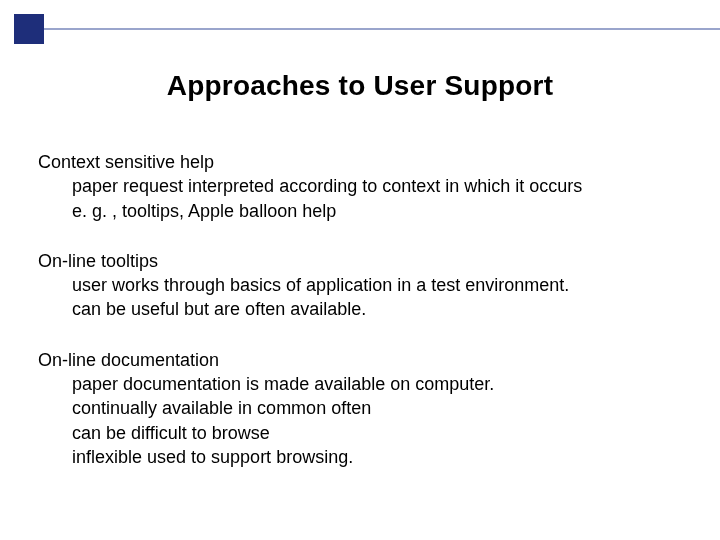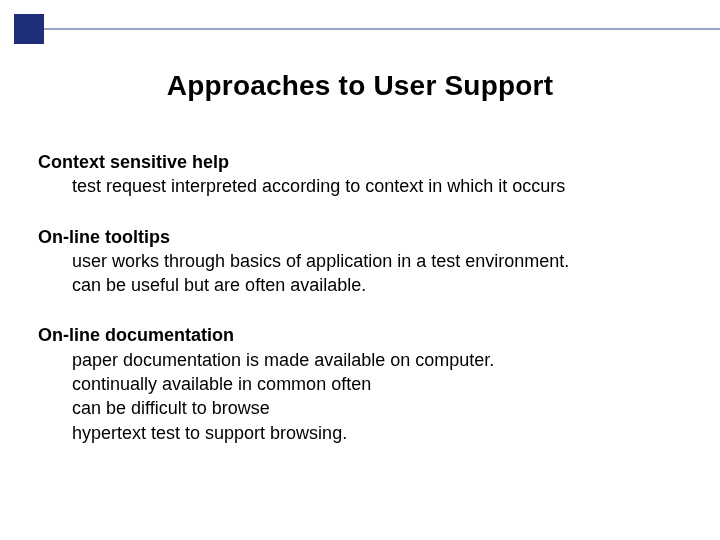--- a/index.html
+++ b/index.html
@@ -49,50 +49,51 @@
     top: 150px;
     left: 38px;
     right: 38px;
     font-size: 18px;
     line-height: 1.35;
   }
   .section {
     margin-bottom: 26px;
   }
   .section-head {
-    font-weight: bold;
+    font-weight: normal;
   }
   .indent {
     padding-left: 34px;
   }
 </style>
 </head>
 <body>
 
 <div class="slide">
   <div class="corner-square"></div>
   <div class="top-line"></div>
 
   <div class="slide-title">Approaches to User Support</div>
 
   <div class="content">
 
     <div class="section">
       <div class="section-head">Context sensitive help</div>
-      <div class="indent">test request interpreted according to context in which it occurs</div>
+      <div class="indent">paper request interpreted according to context in which it occurs</div>
+      <div class="indent">e. g. , tooltips, Apple balloon help</div>
     </div>
 
     <div class="section">
       <div class="section-head">On-line tooltips</div>
       <div class="indent">user works through basics of application in a test environment.</div>
       <div class="indent">can be useful but are often available.</div>
     </div>
 
     <div class="section">
       <div class="section-head">On-line documentation</div>
       <div class="indent">paper documentation is made available on computer.</div>
       <div class="indent">continually available in common often</div>
       <div class="indent">can be difficult to browse</div>
-      <div class="indent">hypertext test to support browsing.</div>
+      <div class="indent">inflexible used to support browsing.</div>
     </div>
 
   </div>
 </div>
 
 </body></html>

